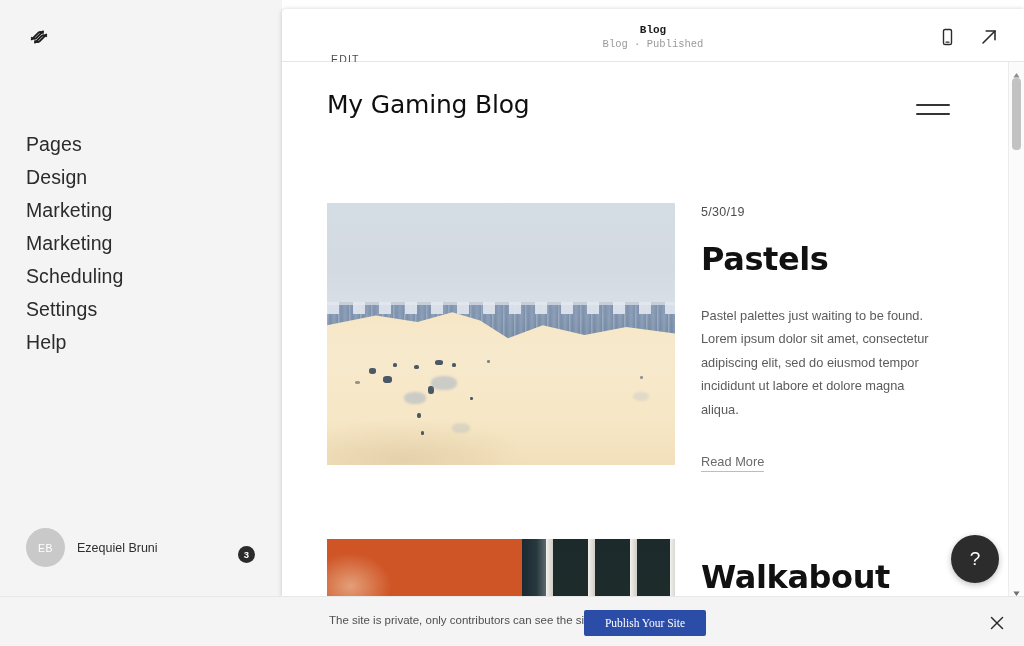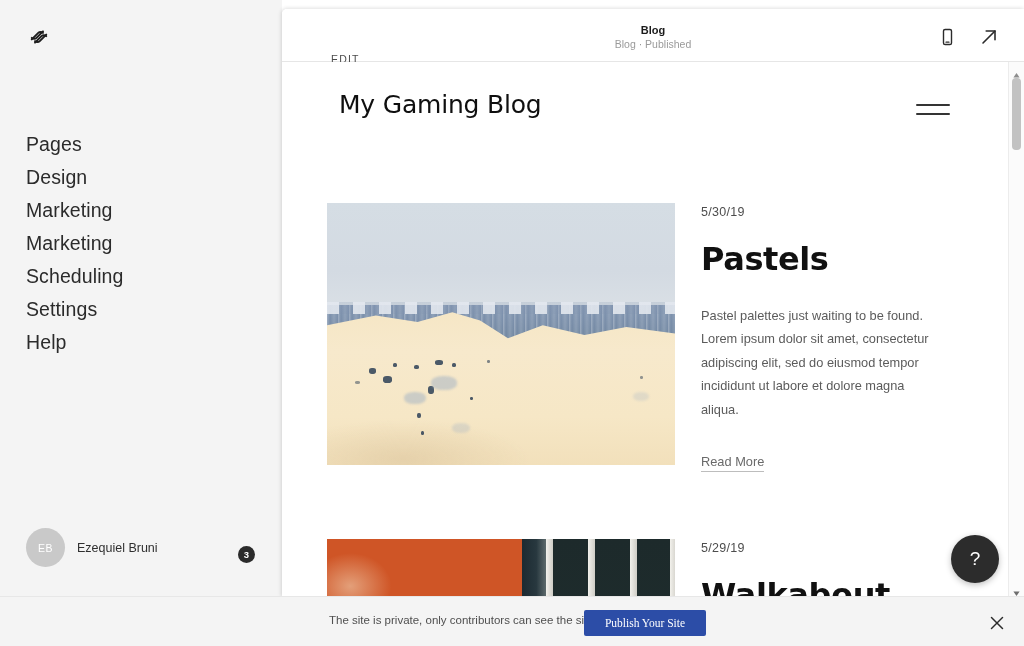--- a/index.html
+++ b/index.html
@@ -109,20 +109,21 @@
     letter-spacing: 1.2px;
     color: #4b4b4b;
     cursor: pointer;
     padding-left: 28px;
   }
   #page-title-group {
     position: absolute;
     left: 0; top: 14px;
     width: 742px;
     text-align: center;
+    font-family: Liberation Mono, monospace;
   }
   #page-title {
     font-size: 11px;
     font-weight: bold;
     color: #1b1b1b;
     line-height: 14px;
   }
   #page-subtitle {
     font-size: 10.5px;
     color: #9a9a9a;
@@ -150,21 +151,21 @@
     overflow: hidden;
     background: #ffffff;
   }
   #site-header {
     position: absolute;
     left: 0; top: 0;
     width: 720px; height: 88px;
   }
   #site-title {
     position: absolute;
-    left: 57px; top: 28px;
+    left: 45px; top: 28px;
     font-size: 25px;
     color: #0f0f0f;
     letter-spacing: -0.2px;
     font-family: "DejaVu Sans", sans-serif;
     font-weight: 400;
     text-align: center;
   }
   #site-menu-button {
     position: absolute;
     left: 634px; top: 42px;
@@ -511,21 +512,20 @@
           <div class="jamb"></div>
           <div class="window"></div>
           <div class="mullion" style="left:63%;"></div>
           <div class="mullion" style="left:75%;"></div>
           <div class="mullion" style="left:87%;"></div>
           <div class="mullion" style="left:98.5%;"></div>
 
         </div>
       </div>
       <div class="post-body">
-        <div class="post-date">5/29/19</div>
         <h2 class="post-title">Walkabout</h2>
       </div>
     </article>
 
   </div>
 
   <div id="preview-scrollbar">
     <div id="scrollbar-up-arrow">
       <svg viewBox="0 0 9 9" width="9" height="9" aria-hidden="true">
           <path d="M4.5 2 7.6 6.6H1.4z" fill="#8e8e8e"></path>

